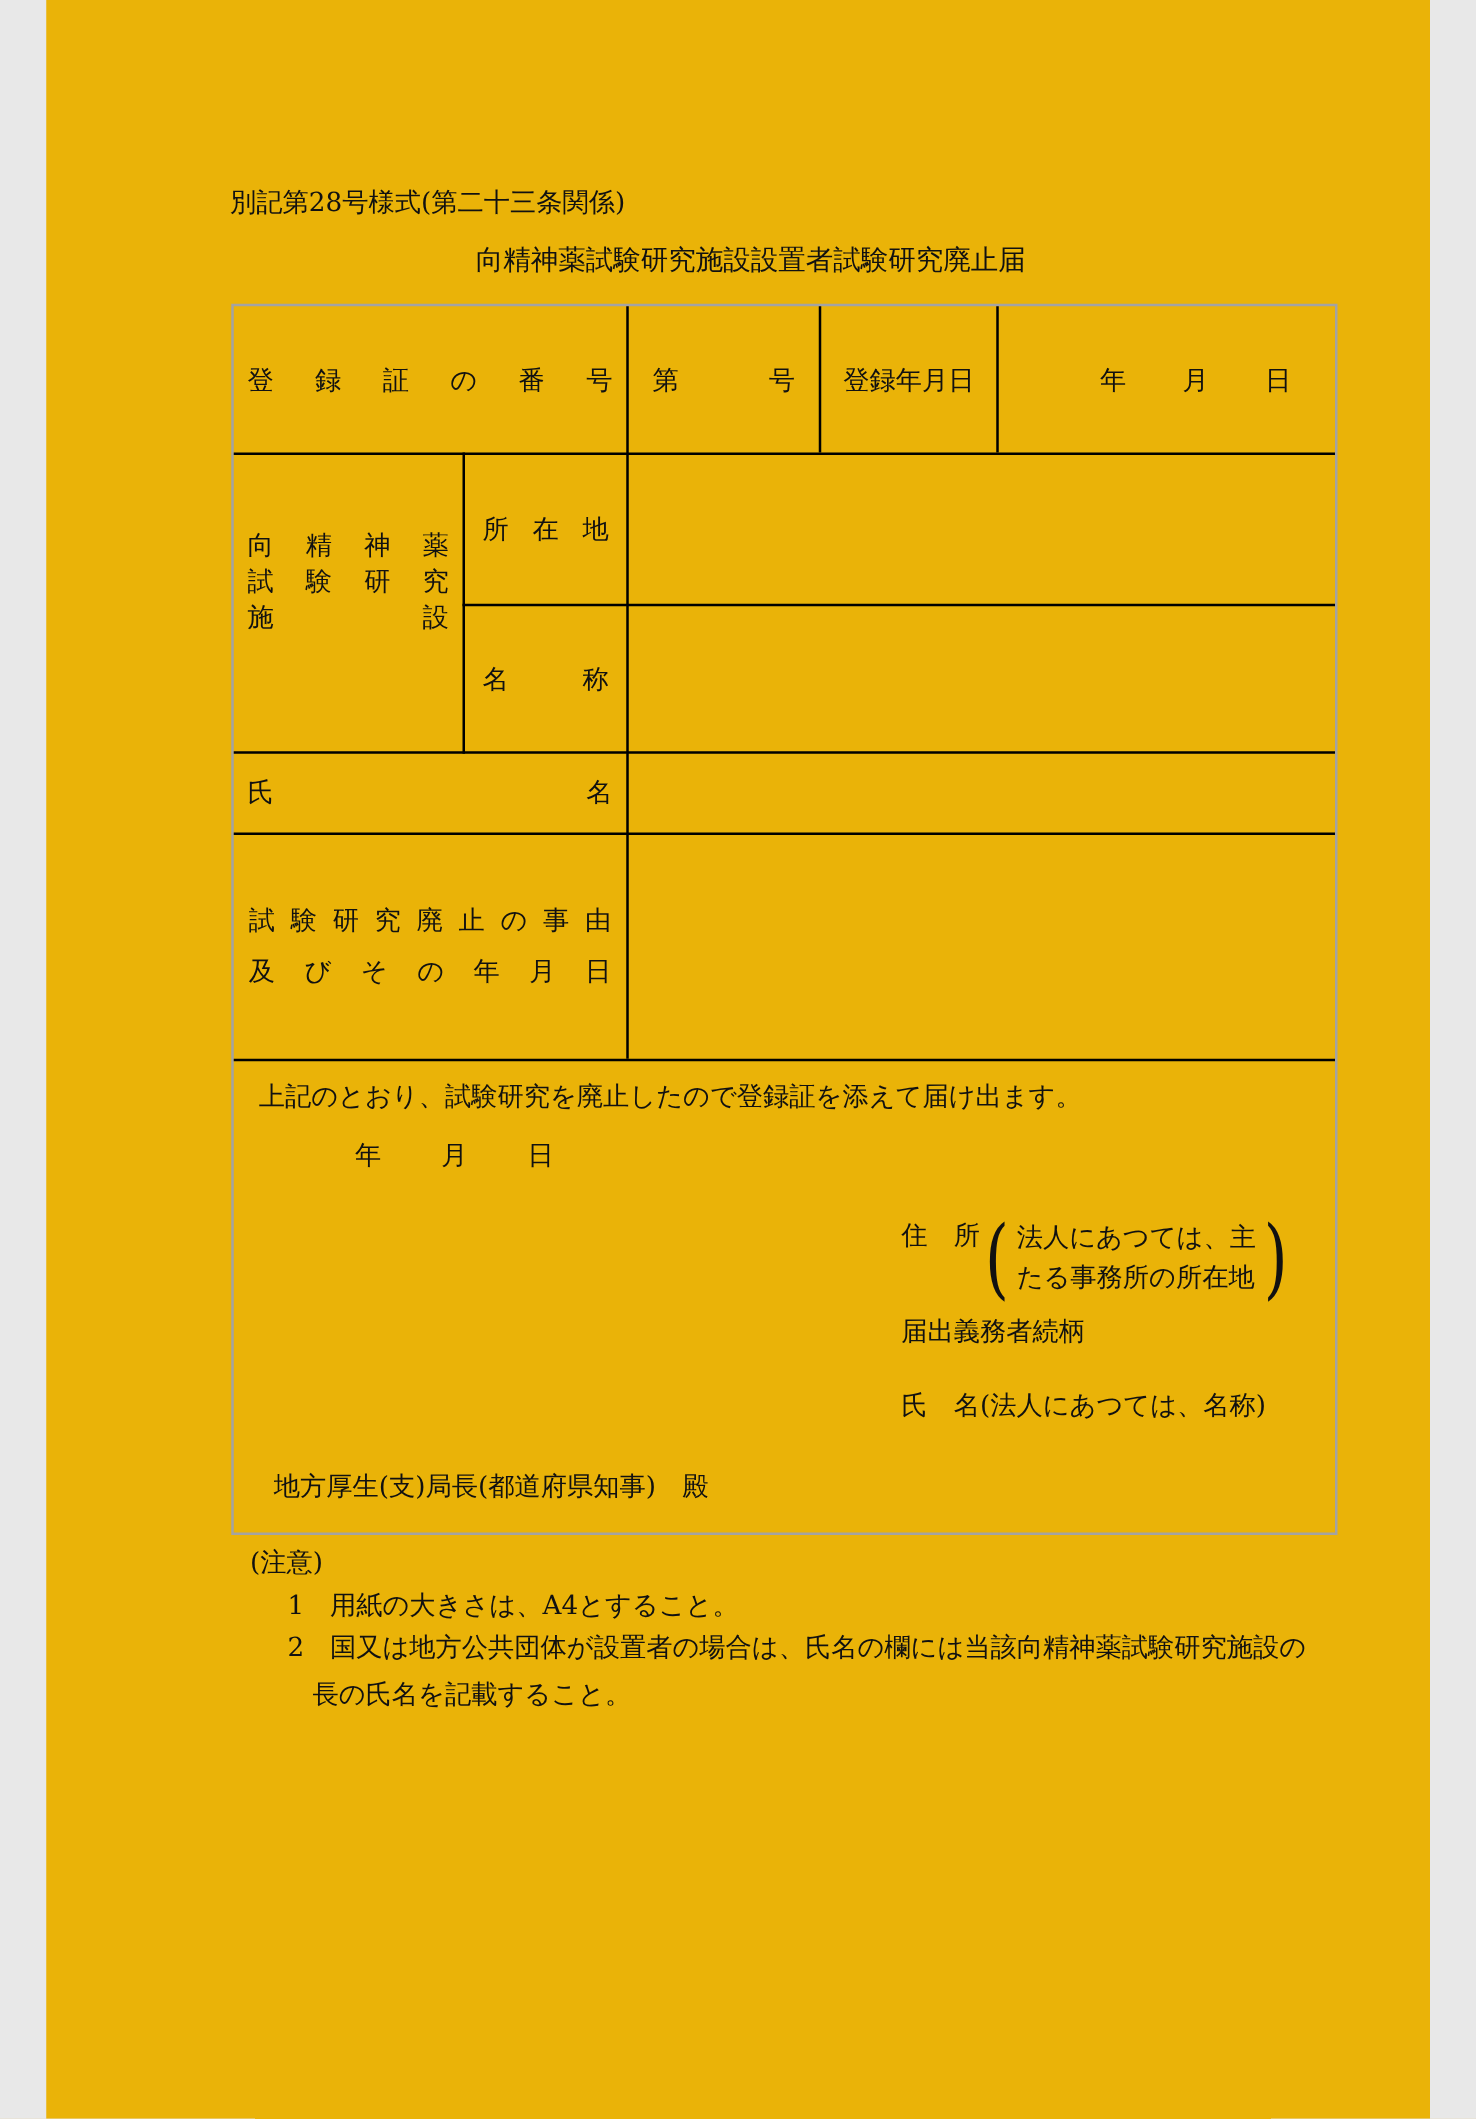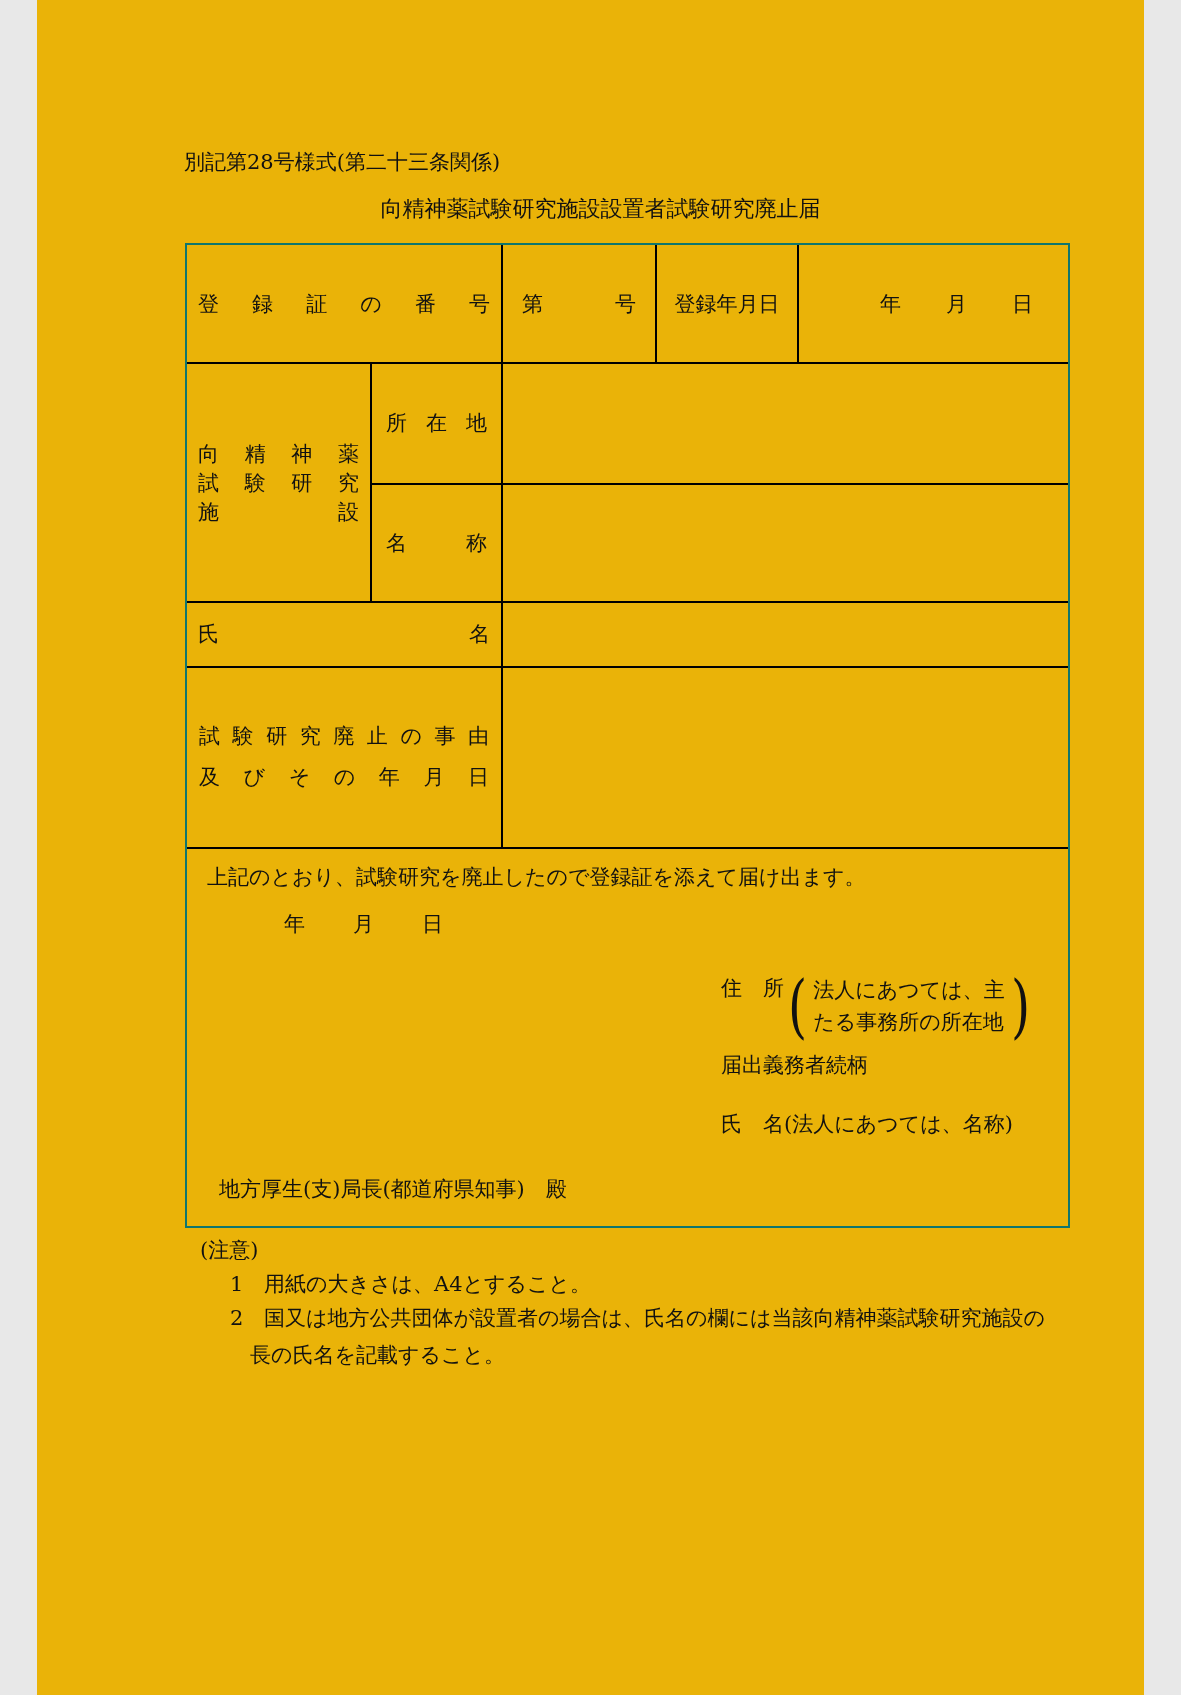--- a/index.html
+++ b/index.html
@@ -18,21 +18,21 @@
   }
   .abs { position: absolute; }
   .jfy { width: 100%; text-align: justify; text-align-last: justify; }
   .center-txt { text-align: center; padding-left: 20px; }
 
   
   .form-table {
     position: absolute;
     left: 148px; top: 243px;
     width: 885px; height: 985px;
-    border: 2px solid #0f766e;
+    border: 2px solid #a3a3a3;
   }
   .gl { position: absolute; background: #000; }
   .cell {
     position: absolute;
     display: flex;
     align-items: center;
   }
   .cell-col {
     position: absolute;
     display: flex;
@@ -94,21 +94,21 @@
     </div>
     <div class="cell" style="left:470px; top:0; width:140px; height:117px; justify-content:center;">
       <span>登録年月日</span>
     </div>
     <div class="cell ymd ymd-r1" style="left:612px; top:0; width:269px; height:117px;">
       <span>年</span>
       <span>月</span>
       <span>日</span>
     </div>
 
-    <div class="cell-col" style="left:0; top:119px; width:183px; height:239px; padding:0 11px;">
+    <div class="cell-col" style="left:0; top:101px; width:183px; height:239px; padding:0 11px;">
       <div class="jfy facility-line">向精神薬</div>
       <div class="jfy facility-line">試験研究</div>
       <div class="jfy facility-line">施設</div>
     </div>
     <div class="cell" style="left:185px; top:117px; width:129px; height:121px; padding:0 14px;">
       <div class="jfy">所在地</div>
     </div>
     <div class="cell" style="left:316px; top:117px; width:565px; height:121px;"></div>
     <div class="cell" style="left:185px; top:240px; width:129px; height:116px; padding:0 14px;">
       <div class="jfy">名称</div>

